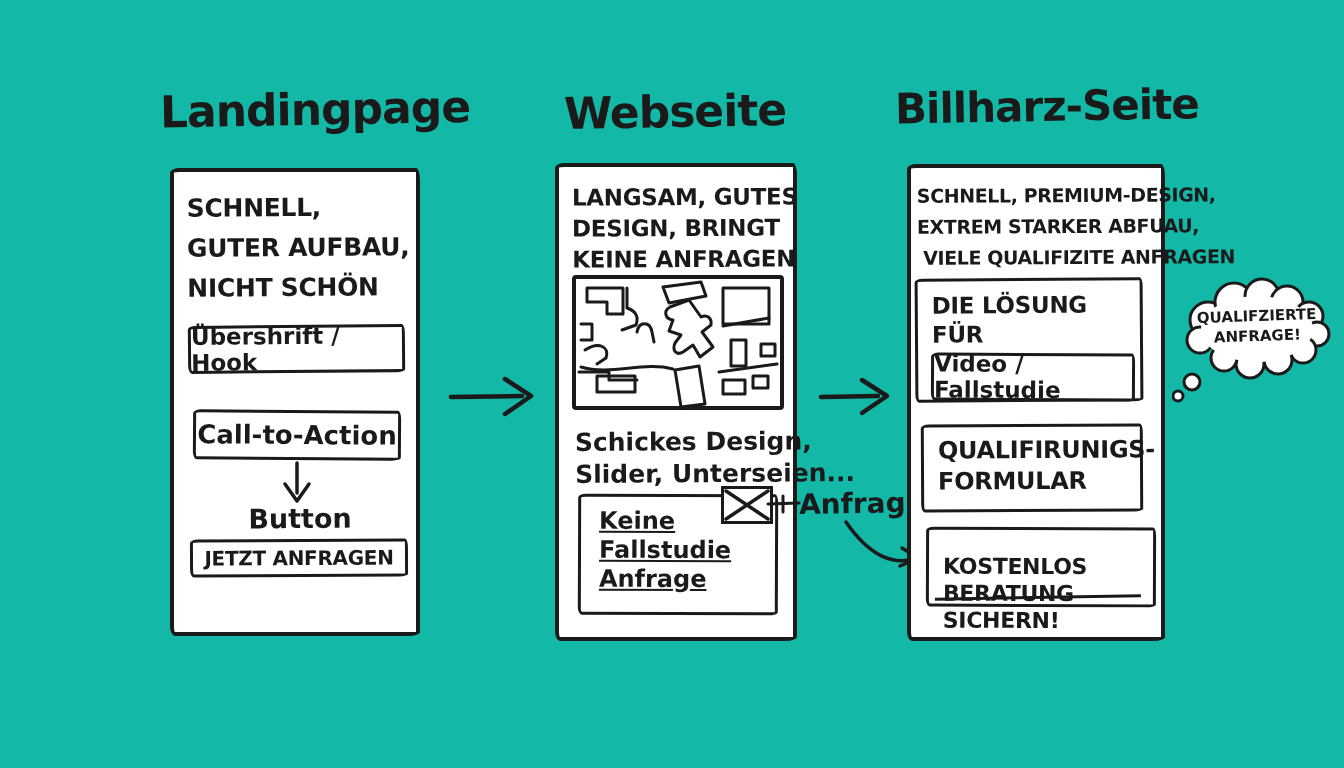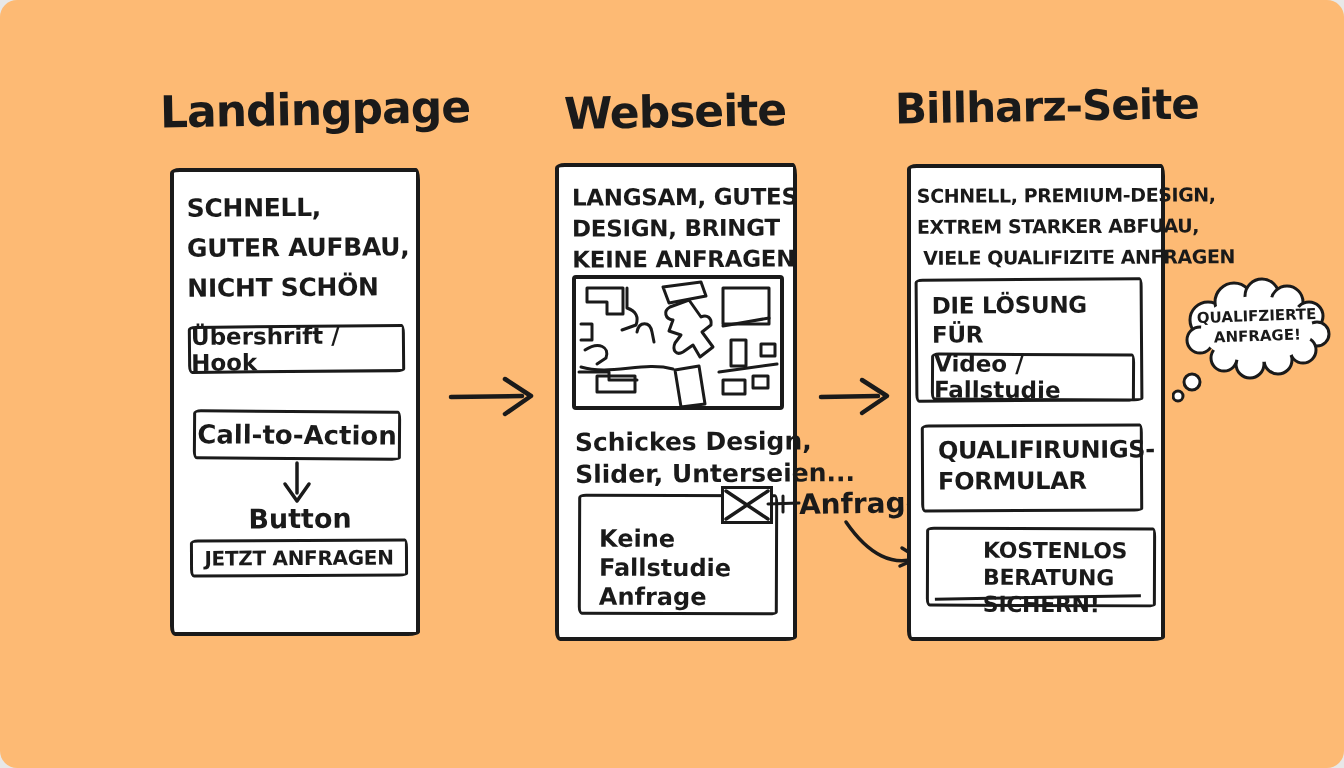--- a/index.html
+++ b/index.html
@@ -1,19 +1,19 @@
 <!DOCTYPE html>
 <html><head>
 <meta charset="utf-8">
 <style>
   html,body{margin:0;padding:0;background:#e8e8e8;}
   .canvas{
-    position:relative;width:1344px;height:768px;background:#fdba74;
+    position:relative;width:1344px;height:768px;background:#14b8a6;
     font-family:"DejaVu Sans","Liberation Sans",sans-serif;
-    color:#1a1a1a;overflow:hidden;border-radius:17px;
+    color:#1a1a1a;overflow:hidden;
   }
   .abs{position:absolute;}
   .title{
     font-size:44px;font-weight:700;text-align:center;
     transform:rotate(-1deg);letter-spacing:-1px;white-space:nowrap;
   }
   .sketchbox{
     position:absolute;border:4px solid #1a1a1a;background:#ffffff;
     border-radius:10px 4px 12px 5px / 5px 12px 4px 10px;
   }
@@ -95,21 +95,21 @@
     <path class="stroke" stroke-width="3" d="M148,98 l58,-8"></path>
     <rect class="stroke" stroke-width="3" x="152" y="106" width="22" height="14"></rect>
     <rect class="stroke" stroke-width="3" x="182" y="102" width="15" height="12"></rect>
   </svg>
 
   <div class="abs" style="left:575px;top:426px;font-size:25px;line-height:32px;font-weight:700;transform:rotate(-0.4deg);">
     <div>Schickes Design,</div>
     <div>Slider, Unterseien...</div>
   </div>
 
-  <div class="innerbox" style="left:578px;top:494px;width:194px;height:115px;align-items:flex-end;justify-content:flex-start;transform:rotate(0.2deg);">
+  <div class="innerbox" style="left:578px;top:494px;width:194px;height:115px;align-items:flex-start;justify-content:flex-start;transform:rotate(0.2deg);text-decoration:underline;">
     <div style="padding:10px 0 0 18px;font-size:24px;line-height:29px;font-weight:700;">
       <div>Keine</div>
       <div>Fallstudie</div>
       <div>Anfrage</div>
     </div>
   </div>
 
   <div class="abs" style="left:721px;top:486px;width:46px;height:32px;border:3.5px solid #1a1a1a;background:#ffffff;">
     <svg width="46" height="32" viewBox="0 0 46 32">
       <path class="stroke" stroke-width="3.5" d="M2,2 L44,30 M44,2 L2,30"></path>
@@ -154,21 +154,21 @@
   </div>
 
   <div class="innerbox" style="left:921px;top:424px;width:216px;height:82px;align-items:flex-start;justify-content:flex-start;transform:rotate(-0.3deg);">
     <div class="caps" style="padding:8px 0 0 14px;font-size:24px;line-height:31px;">
       <div>QUALIFIRUNIGS-</div>
       <div>FORMULAR</div>
     </div>
   </div>
 
   <div class="innerbox" style="left:926px;top:527px;width:224px;height:74px;align-items:flex-start;justify-content:flex-start;transform:rotate(0.2deg);">
-    <div class="caps" style="padding:7px 0 0 14px;font-size:22px;line-height:27px;margin-left:40px;">
+    <div class="caps" style="padding:23px 0 0 14px;font-size:22px;line-height:27px;">
       <div>KOSTENLOS</div>
       <div>BERATUNG SICHERN!</div>
     </div>
     <div style="position:absolute;left:6px;bottom:5px;width:206px;height:3px;background:#1a1a1a;transform:rotate(-1.2deg);"></div>
   </div>
 
   <div class="abs" style="left:1172px;top:276px;width:170px;height:130px;">
     <svg width="170" height="130" viewBox="0 0 170 130">
       <g fill="#ffffff" stroke="#1a1a1a" stroke-width="3">
         <circle cx="36" cy="44" r="18"></circle>

